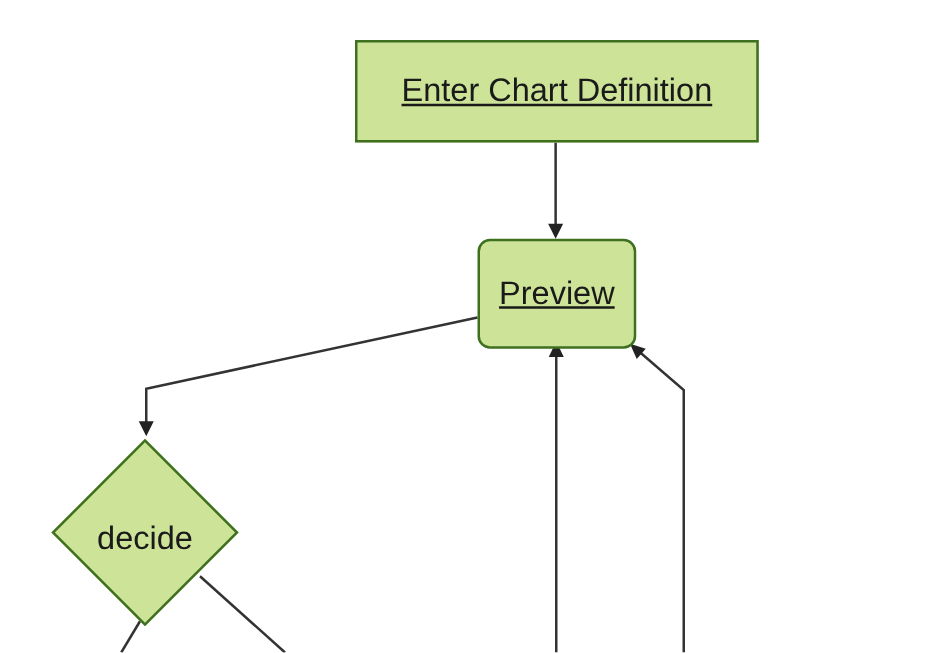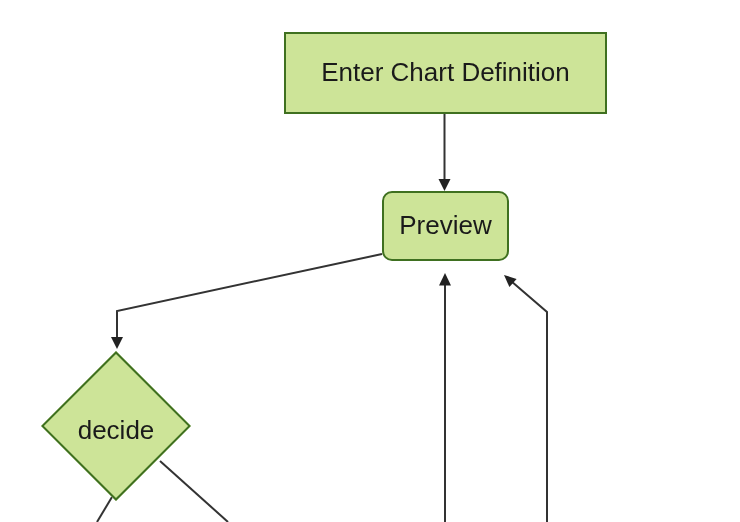--- a/index.html
+++ b/index.html
@@ -32,28 +32,29 @@
     box-sizing: border-box;
     background: #cde498;
     border: 2px solid #3f7020;
     display: flex;
     align-items: center;
     justify-content: center;
     color: #1a1a1a;
     font-size: 26px;
     line-height: 1.2;
     white-space: nowrap;
+    text-decoration: underline;
   }
   .node-rect {
     left: 284px; top: 32px;
     width: 323px; height: 82px;
   }
   .node-rounded {
     left: 382px; top: 191px;
-    width: 127px; height: 70px;
+    width: 127px; height: 88px;
     border-radius: 10px;
   }
   .node-diamond-shape {
     position: absolute;
     box-sizing: border-box;
     left: 63px; top: 373px;
     width: 106px; height: 106px;
     background: #cde498;
     border: 2px solid #3f7020;
     transform: rotate(45deg);

